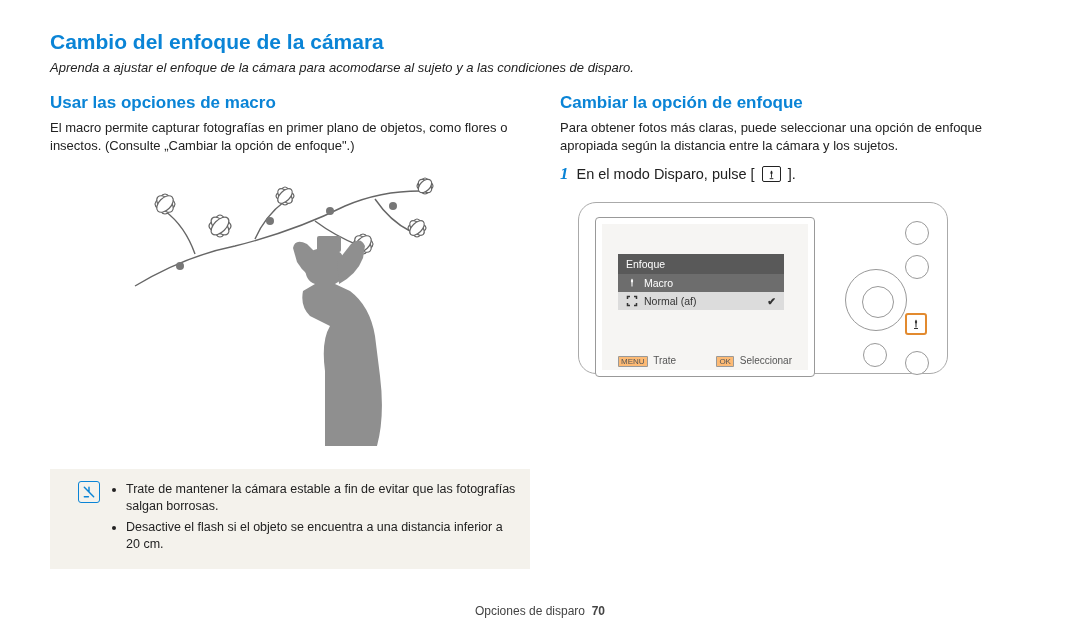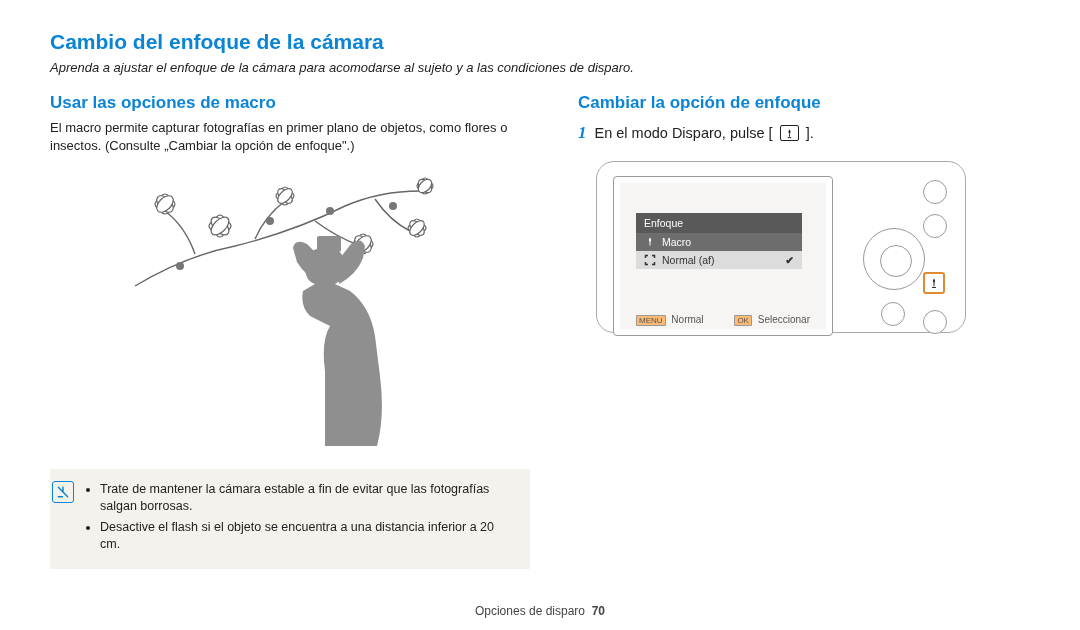--- a/index.html
+++ b/index.html
@@ -19,39 +19,39 @@
     font-weight: 600;
     margin-bottom: 6px;
   }
   .intro {
     font-size: 13px;
     margin-bottom: 18px;
     font-style: italic;
   }
   .cols {
     display: flex;
-    gap: 48px;
+    gap: 30px;
   }
   .col { flex: 1; }
   h2 {
     color: #0a84d6;
     font-size: 17px;
     font-weight: 600;
     margin-bottom: 6px;
   }
   .bodytext { font-size: 13px; line-height: 1.35; }
   .illus {
     margin-top: 12px;
     text-align: center;
   }
   .illus svg { display:inline-block; }
   .tipbox {
     margin-top: 20px;
     background: #f4f2ec;
-    padding: 12px 14px 12px 2px;
+    padding: 12px 14px 12px 28px;
     display: flex;
     gap: 10px;
     width: 480px;
     font-size: 12.5px;
   }
   .tipicon {
     width: 22px; height: 22px; flex: 0 0 22px;
     border: 1.5px solid #0a84d6;
     border-radius: 3px;
     color: #0a84d6;
@@ -277,20 +277,21 @@
       </div>
       <ul>
         <li>Trate de mantener la cámara estable a fin de evitar que las fotografías salgan borrosas.</li>
         <li>Desactive el flash si el objeto se encuentra a una distancia inferior a 20 cm.</li>
       </ul>
     </div>
   </div>
 
   <div class="col">
     <h2>Cambiar la opción de enfoque</h2>
+    <p class="bodytext">Para obtener fotos más claras, puede seleccionar una opción de enfoque apropiada según la distancia entre la cámara y los sujetos.</p>
 
     <div class="stepline">
       <span class="stepnum">1</span>
       <span>En el modo Disparo, pulse [</span>
       <span class="keycap">
         <svg viewBox="0 0 24 24" fill="#222">
             <path d="M12 3 C9 6 9 10 12 13 C15 10 15 6 12 3 Z"></path>
             <rect x="11" y="12" width="2" height="7"></rect>
             <path d="M8 21 h8" stroke="#222" stroke-width="2"></path>
           </svg>
@@ -320,21 +321,21 @@
                     <path d="M3 8V3h5M21 8V3h-5M3 16v5h5M21 16v5h-5"></path>
                   </svg>
               </span>
               <span>Normal (af)</span>
               <span class="check">✔</span>
             </div>
           </div>
           <div class="scr-footer">
             <span>
               <span class="tag">MENU</span>
-              <span>Normal</span>
+              <span>Trate</span>
             </span>
             <span>
               <span class="tag">OK</span>
               <span>Seleccionar</span>
             </span>
           </div>
         </div>
 
         <div class="ctrl-circle" style="right:18px; top:18px;"></div>
         <div class="ctrl-circle" style="right:18px; top:52px;"></div>

